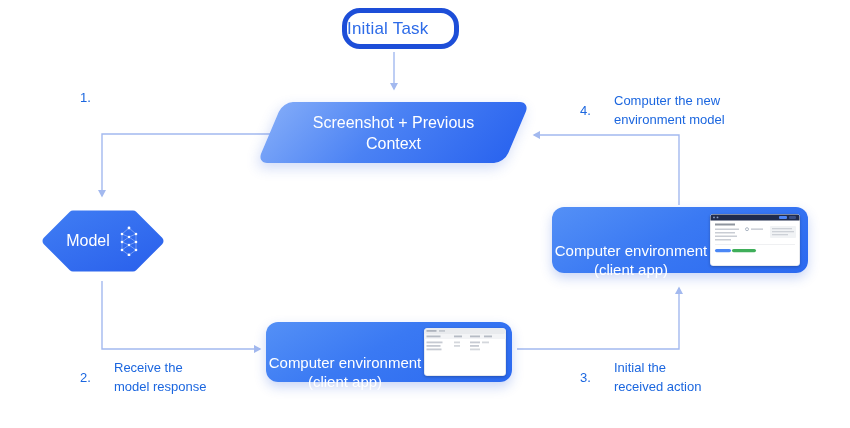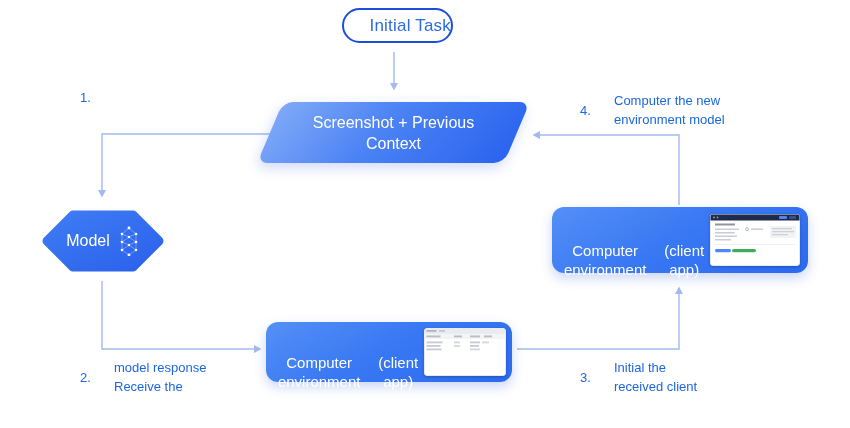--- a/index.html
+++ b/index.html
@@ -5,22 +5,22 @@
   html,body{margin:0;padding:0;background:#fff;}
   .canvas{
     position:relative;width:850px;height:428px;background:#ffffff;overflow:hidden;
     font-family:"Liberation Sans", sans-serif;
   }
   .arrows{position:absolute;left:0;top:0;width:850px;height:428px;pointer-events:none;}
 
   
   .pill{
     position:absolute;left:342px;top:8px;width:107px;height:31px;
-    border:2px solid #1d4ed8;border-radius:18px;background:#fff;
-    display:flex;align-items:center;justify-content:flex-end;
+    border:5px solid #1d4ed8;border-radius:18px;background:#fff;
+    display:flex;align-items:center;justify-content:flex-start;
     color:#2d6be8;font-size:17px;font-weight:500;letter-spacing:.2px;
   }
 
   
   .para{
     position:absolute;left:270px;top:102px;width:247px;height:61px;
     transform:skewX(-23deg);border-radius:10px;
     background:linear-gradient(115deg,#7fa9f8 0%,#4b82f4 45%,#2a64ef 100%);
     box-shadow:0 5px 12px rgba(45,90,220,.22);
   }
@@ -40,21 +40,21 @@
 
   
   .envbox{
     position:absolute;border-radius:12px;display:flex;align-items:center;
     background:linear-gradient(150deg,#5490f6 0%,#3a79f3 45%,#2b69f0 100%);
     box-shadow:0 5px 12px rgba(45,90,220,.25);
   }
   .envbox-bottom{left:266px;top:322px;width:246px;height:60px;}
   .envbox-right{left:552px;top:207px;width:256px;height:66px;}
   .env-label{
-    flex:1;display:flex;flex-direction:row;align-items:center;justify-content:center;
+    flex:1;display:flex;flex-direction:column;align-items:center;justify-content:center;
     color:#fff;font-size:15px;line-height:19px;font-weight:500;text-align:center;margin-top:39px;
   }
   .thumb{flex:none;border-radius:3px;box-shadow:0 1px 3px rgba(0,0,0,.25);}
   .envbox-bottom .thumb{margin-right:6px;}
   .envbox-right .thumb{margin-right:8px;}
 
   
   .step{position:absolute;display:flex;align-items:center;color:#1b66df;font-size:13px;font-weight:500;}
   .step .num{width:34px;flex:none;}
   .step .stext{line-height:19px;}
@@ -193,29 +193,29 @@
       <rect x="22" y="35" width="24" height="3.2" rx="1.6" fill="#3fae5a"></rect>
     </svg>
   </div>
 
   <div class="step step-1">
     <span class="num">1.</span>
   </div>
   <div class="step step-2">
     <span class="num">2.</span>
     <span class="stext">
+      <span class="stline">Receive the</span>
       <span class="stline">model response</span>
-      <span class="stline">Receive the</span>
     </span>
   </div>
   <div class="step step-3">
     <span class="num">3.</span>
     <span class="stext">
       <span class="stline">Initial the</span>
-      <span class="stline">received client</span>
+      <span class="stline">received action</span>
     </span>
   </div>
   <div class="step step-4">
     <span class="num">4.</span>
     <span class="stext">
       <span class="stline">Computer the new</span>
       <span class="stline">environment model</span>
     </span>
   </div>
 

